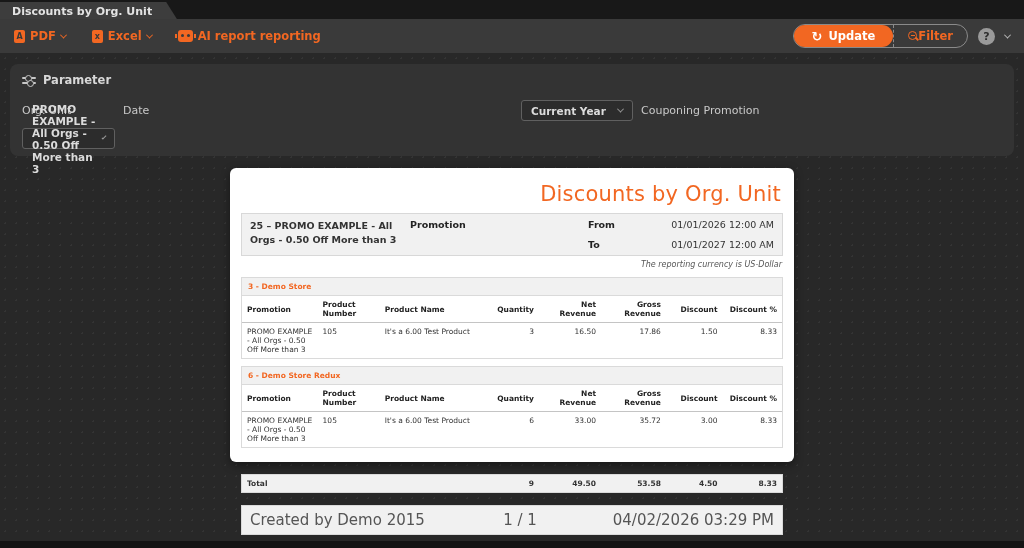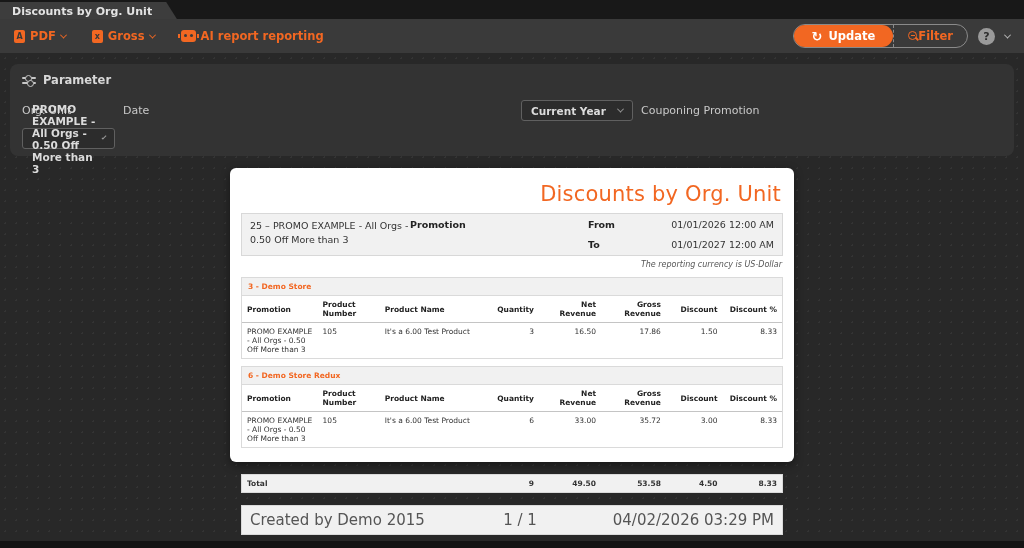--- a/index.html
+++ b/index.html
@@ -66,21 +66,21 @@
             padding:0 9px; cursor:pointer; }
   .select .chev { margin-left:auto; color:#9a9a9a; }
 
   
   .card { position:absolute; top:115px; left:230px; width:564px; height:294px; background:#ffffff;
           border-radius:6px; box-shadow:0 3px 10px rgba(0,0,0,.45); padding:10px 11px; color:#333; }
   .rpt-title { text-align:right; color:#f26722; font-size:21px; letter-spacing:.2px; margin:4px 2px 7px 0; }
   .infobox { background:#f1f1f1; border:1px solid #d8d8d8; padding:5px 8px; display:grid;
              grid-template-columns:160px 178px 62px 1fr; row-gap:9px; font-size:9.5px; }
   .infobox .b { font-weight:bold; color:#222; }
-  .infobox .val { color:#333; line-height:1.5; grid-row:1 / span 2; }
+  .infobox .val { color:#333; line-height:1.5; grid-row:1 / span 2;font-weight:bold; }
   .infobox .rdate { text-align:right; color:#333; }
   .cur-note { text-align:right; font-size:8px; font-style:italic; color:#555; margin:4px 1px 8px 0; }
 
   .section { border:1px solid #dadada; margin-bottom:7px; }
   .sec-head { background:#f1f1f1; border-bottom:1px solid #dadada; color:#f26722;
               font-size:7.5px; font-weight:bold; padding:4px 6px; }
   table.rpt { width:100%; border-collapse:collapse; font-size:7.5px; }
   table.rpt th { font-weight:bold; color:#222; text-align:left; padding:4px 5px; border-bottom:1px solid #c4c4c4; }
   table.rpt td { padding:4px 5px; vertical-align:top; color:#333; }
   table.rpt .num { text-align:right; }
@@ -102,21 +102,21 @@
 </div>
 
 <div class="toolbar">
   <div class="tbtn">
     <span class="doc-ic">A</span>
     <span>PDF</span>
     <span class="chev"></span>
   </div>
   <div class="tbtn">
     <span class="doc-ic">x</span>
-    <span>Gross</span>
+    <span>Excel</span>
     <span class="chev"></span>
   </div>
   <div class="tbtn">
     <span class="robot"></span>
     <span>AI report reporting</span>
   </div>
 
   <div class="tb-right">
     <div class="pillgroup">
       <div class="btn-update">

